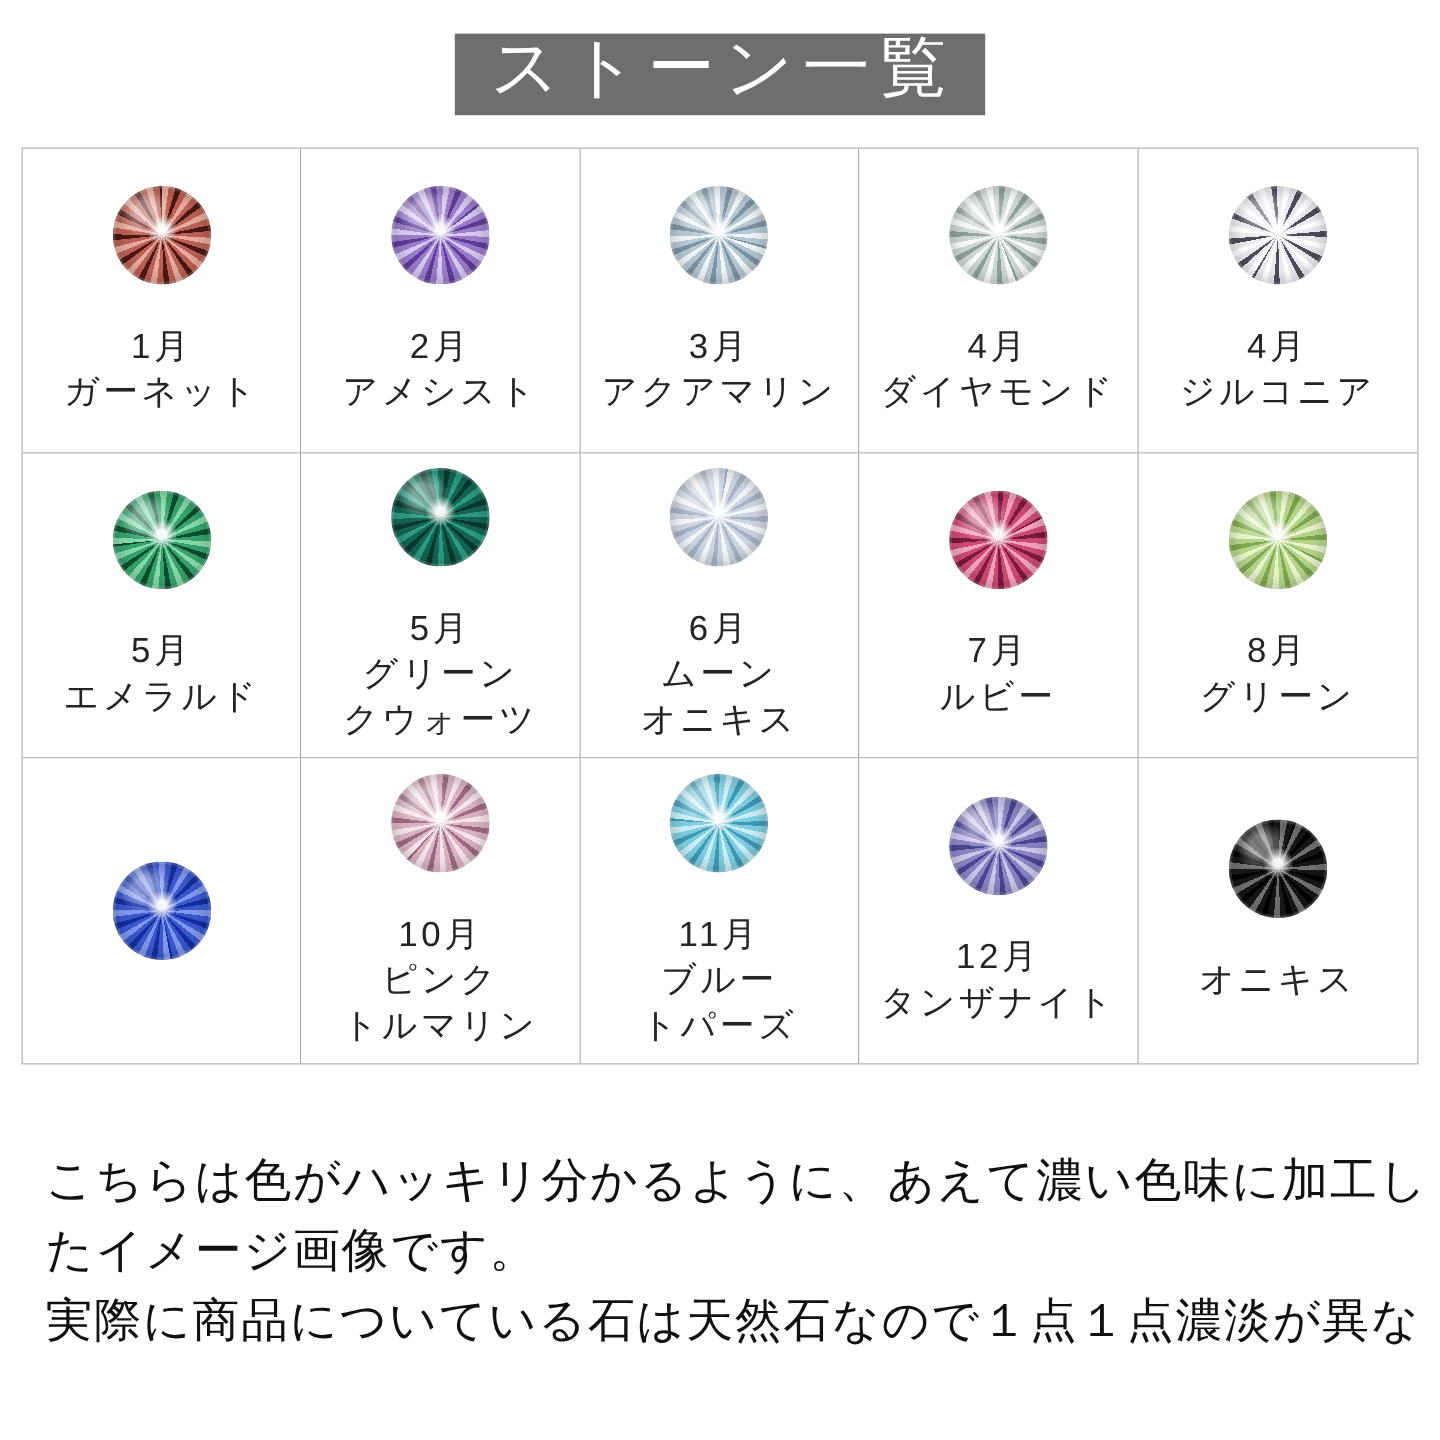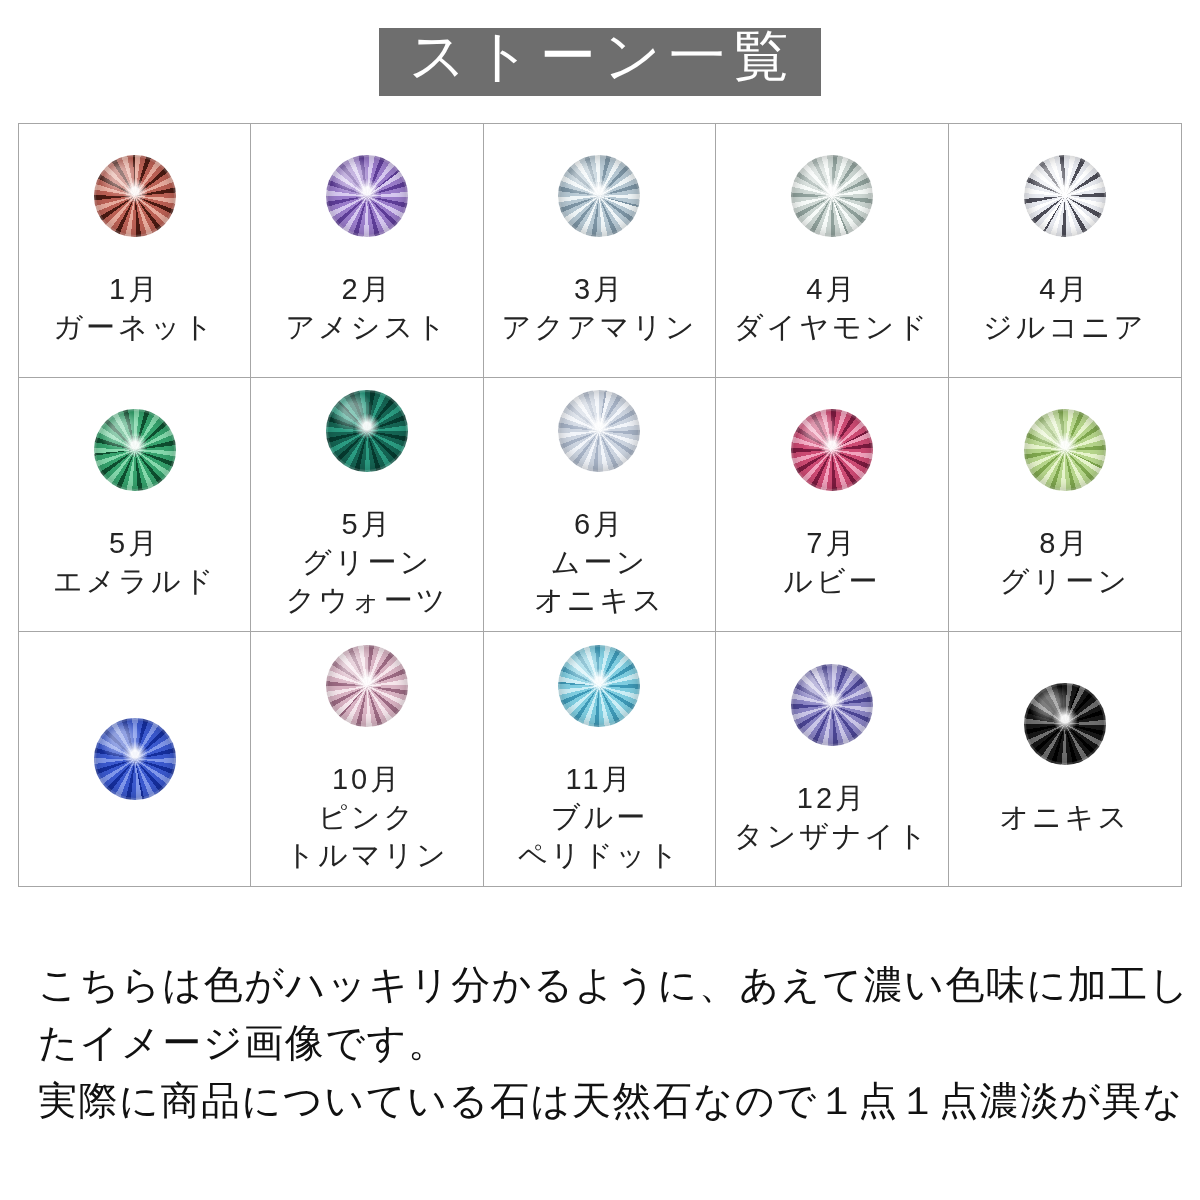--- a/index.html
+++ b/index.html
@@ -181,21 +181,21 @@
         <span>ピンク</span>
         <span>トルマリン</span>
       </div>
   </div>
 
   <div class="cell">
     <div class="gem" style="--lt: #cbeef6; --bs: #7fcde0; --dk: #3e99b7; --rot: 276deg;"></div>
     <div class="label">
         <span>11月</span>
         <span>ブルー</span>
-        <span>ペリドット</span>
+        <span>トパーズ</span>
       </div>
   </div>
 
   <div class="cell">
     <div class="gem" style="--lt: #cac6e8; --bs: #8a84c4; --dk: #4b4594; --rot: 329deg;"></div>
     <div class="label">
         <span>12月</span>
         <span>タンザナイト</span>
       </div>
   </div>

